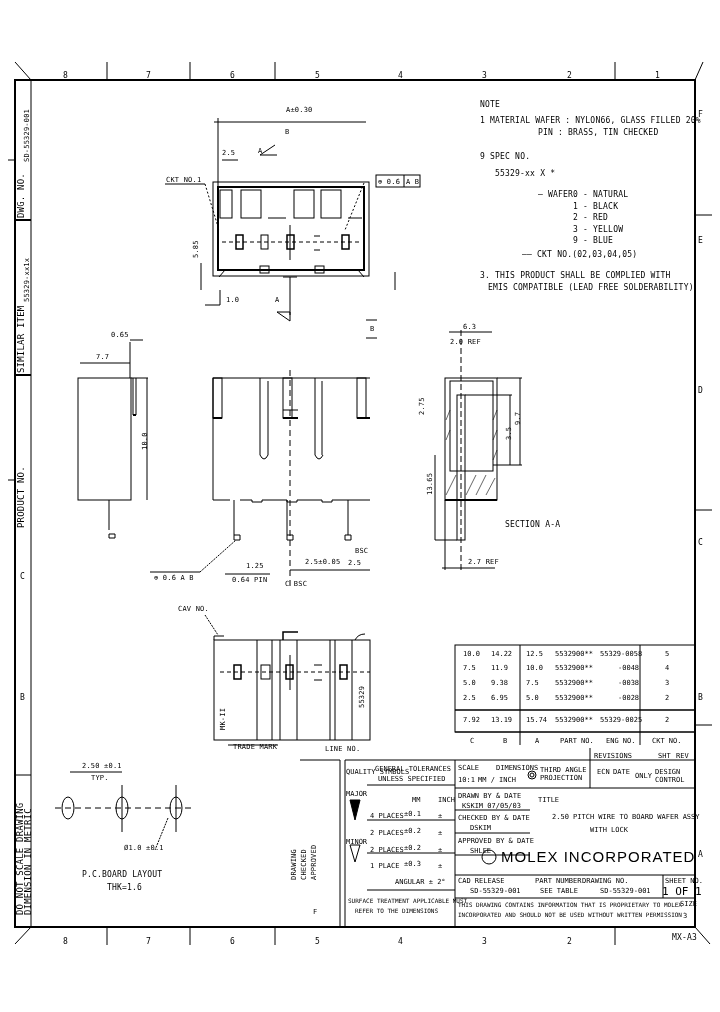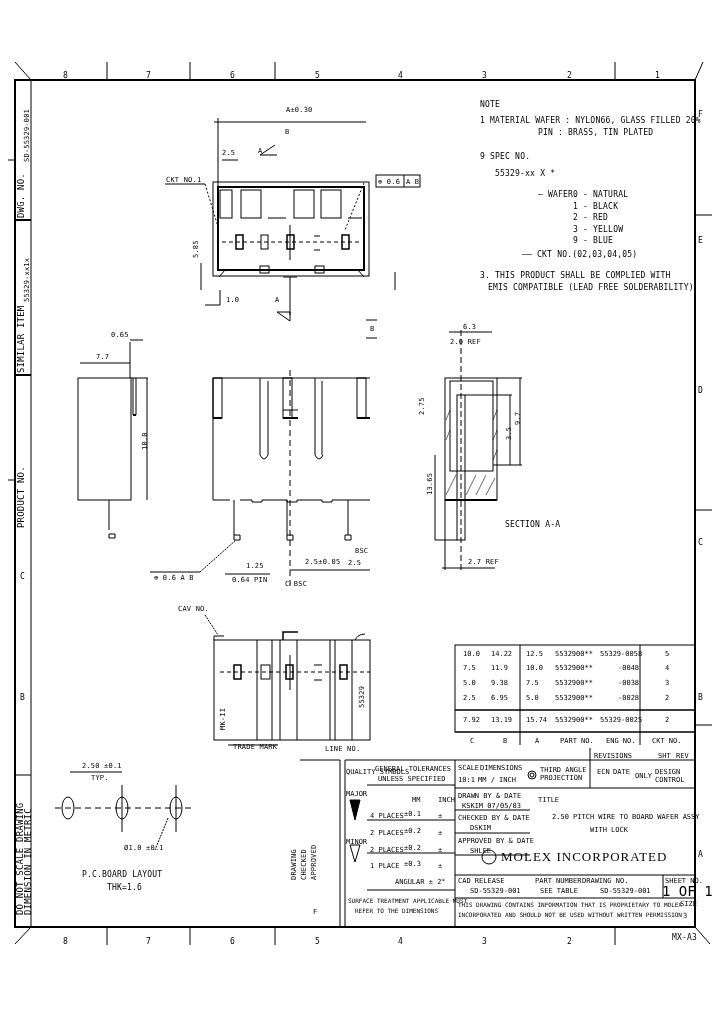--- a/index.html
+++ b/index.html
@@ -254,21 +254,21 @@
   <span class="t vert" style="left:17px;top:373px;font-size:9px">SIMILAR ITEM</span>
   <span class="t vert ts" style="left:23px;top:302px">55329-xx1x</span>
   <span class="t vert" style="left:17px;top:528px;font-size:9px">PRODUCT NO.</span>
   <span class="t vert" style="left:16px;top:915px;font-size:9px">DO NOT SCALE DRAWING</span>
   <span class="t vert" style="left:24px;top:915px;font-size:9px">DIMENSION IN METRIC</span>
 </div>
 
 <div>
   <span class="t" style="left:480px;top:100px">NOTE</span>
   <span class="t" style="left:480px;top:116px">1 MATERIAL   WAFER : NYLON66, GLASS FILLED 20%</span>
-  <span class="t" style="left:538px;top:128px">PIN : BRASS, TIN PLATED</span>
+  <span class="t" style="left:538px;top:128px">PIN : BRASS, TIN CHECKED</span>
   <span class="t" style="left:480px;top:152px">9  SPEC NO.</span>
   <span class="t" style="left:495px;top:169px">55329-xx  X *</span>
   <span class="t" style="left:538px;top:190px">— <span>WAFER</span></span>
   <span class="t" style="left:573px;top:190px">0 - NATURAL</span>
   <span class="t" style="left:573px;top:202px">1 - BLACK</span>
   <span class="t" style="left:573px;top:213px">2 - RED</span>
   <span class="t" style="left:573px;top:225px">3 - YELLOW</span>
   <span class="t" style="left:573px;top:236px">9 - BLUE</span>
   <span class="t" style="left:522px;top:250px">—— <span>CKT NO.(02,03,04,05)</span></span>
   <span class="t" style="left:480px;top:271px">3. THIS PRODUCT SHALL BE COMPLIED WITH</span>
@@ -428,40 +428,40 @@
     <span class="cell ts" style="left:404px;top:860px">±0.3</span>
     <span class="cell ts" style="left:438px;top:862px">±</span>
   </div>
   <span class="cell ts" style="left:395px;top:878px">ANGULAR ±  2°</span>
   <span class="cell ts" style="left:348px;top:897px;font-size:6px">SURFACE TREATMENT APPLICABLE MUST</span>
   <span class="cell ts" style="left:355px;top:907px;font-size:6px">REFER TO THE DIMENSIONS</span>
 </div>
 
 <div>
   <span class="cell ts" style="left:458px;top:764px">SCALE</span>
-  <span class="cell ts" style="left:480px;top:764px">DIMENSIONS</span>
+  <span class="cell ts" style="left:496px;top:764px">DIMENSIONS</span>
   <span class="cell ts" style="left:458px;top:776px">10:1</span>
   <span class="cell ts" style="left:478px;top:776px">MM / INCH</span>
   <span class="cell ts" style="left:540px;top:766px;width:48px;white-space:normal">THIRD ANGLE PROJECTION</span>
   <span class="cell ts" style="left:458px;top:792px">DRAWN BY &amp; DATE</span>
   <span class="cell ts" style="left:462px;top:802px">KSKIM  07/05/03</span>
   <span class="cell ts" style="left:458px;top:814px">CHECKED BY &amp; DATE</span>
   <span class="cell ts" style="left:470px;top:824px">DSKIM</span>
   <span class="cell ts" style="left:458px;top:837px">APPROVED BY &amp; DATE</span>
   <span class="cell ts" style="left:470px;top:847px">SHLEE</span>
   <span class="cell ts" style="left:538px;top:796px">TITLE</span>
   <span class="cell" style="left:552px;top:813px">2.50 PITCH WIRE TO BOARD WAFER ASSY</span>
   <span class="cell" style="left:590px;top:826px">WITH LOCK</span>
-  <span class="abs" style="left:501px;top:848px;font-size:13px;line-height:18px;letter-spacing:1px;white-space:nowrap;font-family:Liberation Serif, serif">MOLEX INCORPORATED</span>
+  <span class="abs" style="left:501px;top:848px;font-size:15px;line-height:18px;letter-spacing:1px;white-space:nowrap;font-family:Liberation Sans, sans-serif">MOLEX INCORPORATED</span>
   <span class="cell ts" style="left:458px;top:877px">CAD RELEASE</span>
   <span class="cell ts" style="left:470px;top:887px">SD-55329-001</span>
   <span class="cell ts" style="left:535px;top:877px">PART NUMBER</span>
   <span class="cell ts" style="left:540px;top:887px">SEE TABLE</span>
   <span class="cell ts" style="left:582px;top:877px">DRAWING NO.</span>
   <span class="cell ts" style="left:600px;top:887px">SD-55329-001</span>
   <span class="cell ts" style="left:665px;top:877px">SHEET NO.</span>
-  <span class="abs" style="left:662px;top:886px;font-size:14px;line-height:11px;white-space:nowrap">1 OF 1</span>
+  <span class="abs" style="left:662px;top:886px;font-size:11px;line-height:11px;white-space:nowrap">1 OF 1</span>
   <span class="cell" style="left:458px;top:901px;font-size:6px">THIS DRAWING CONTAINS INFORMATION THAT IS PROPRIETARY TO MOLEX</span>
   <span class="cell" style="left:458px;top:911px;font-size:6px">INCORPORATED AND SHOULD NOT BE USED WITHOUT WRITTEN PERMISSION</span>
   <span class="cell ts" style="left:680px;top:900px">SIZE</span>
   <span class="cell" style="left:683px;top:912px">3</span>
   <span class="abs" style="left:484px;top:852px;font-size:6px;line-height:10px"></span>
 </div>
 
 </body></html>

